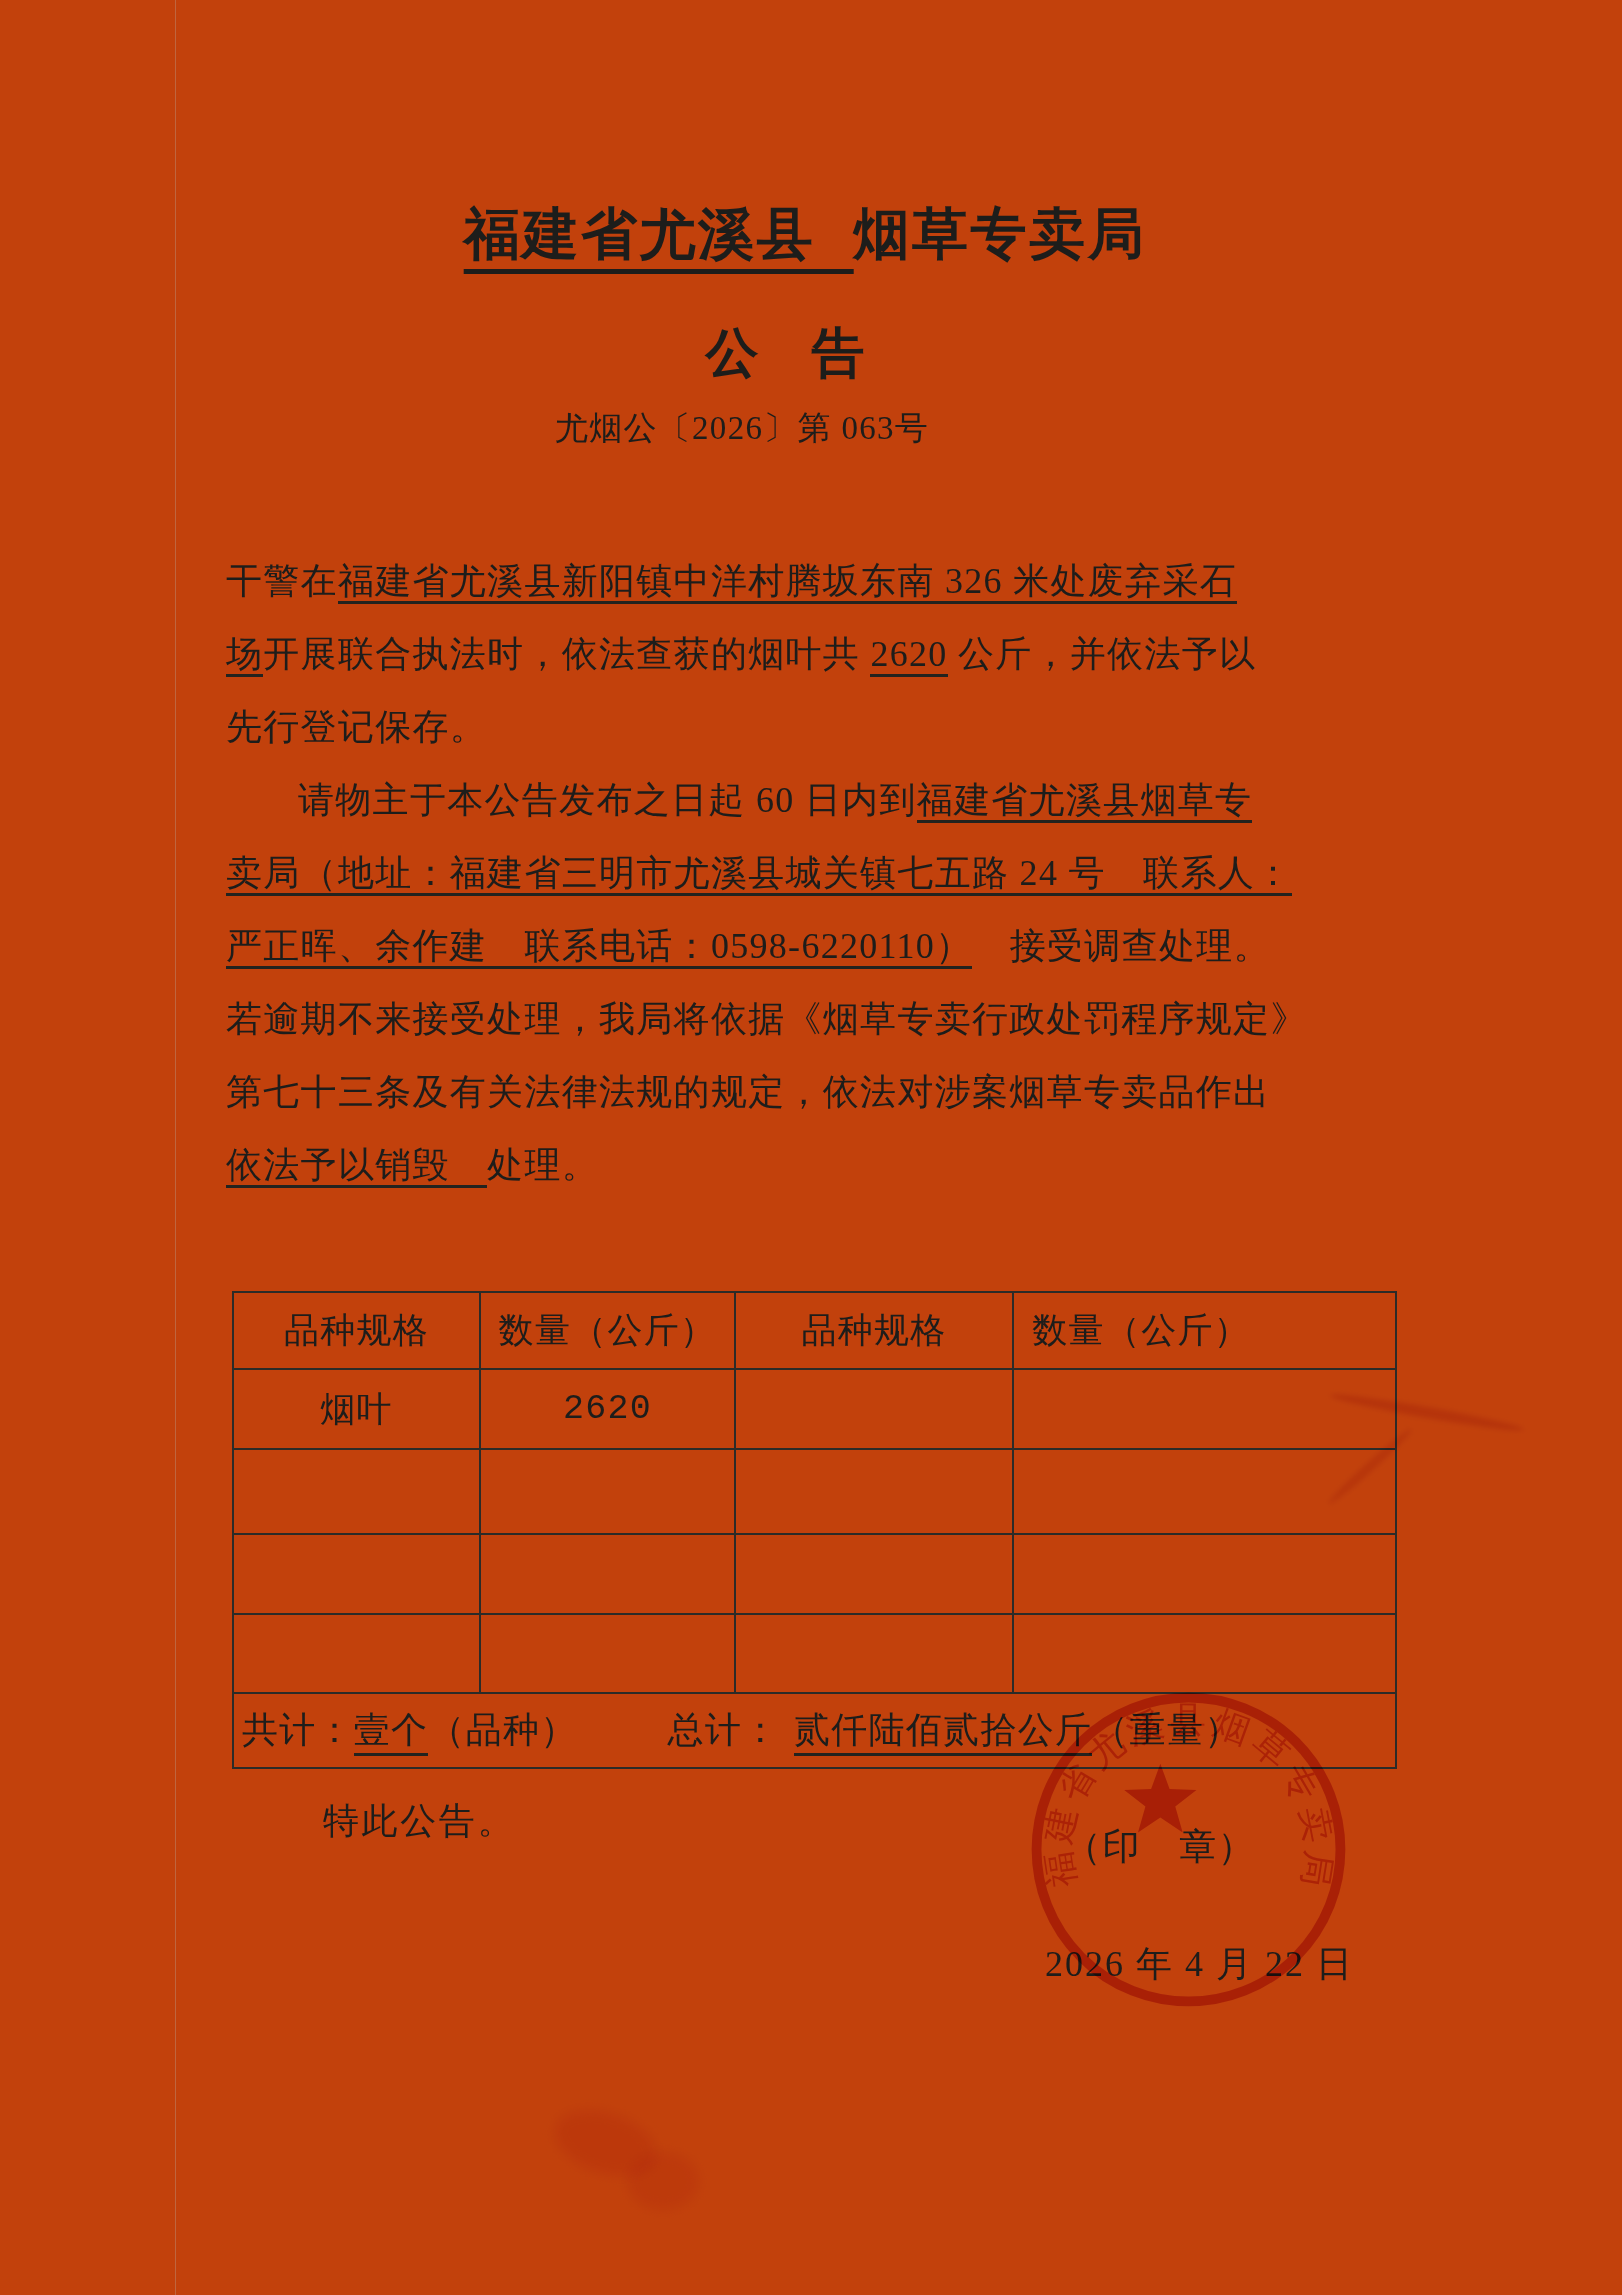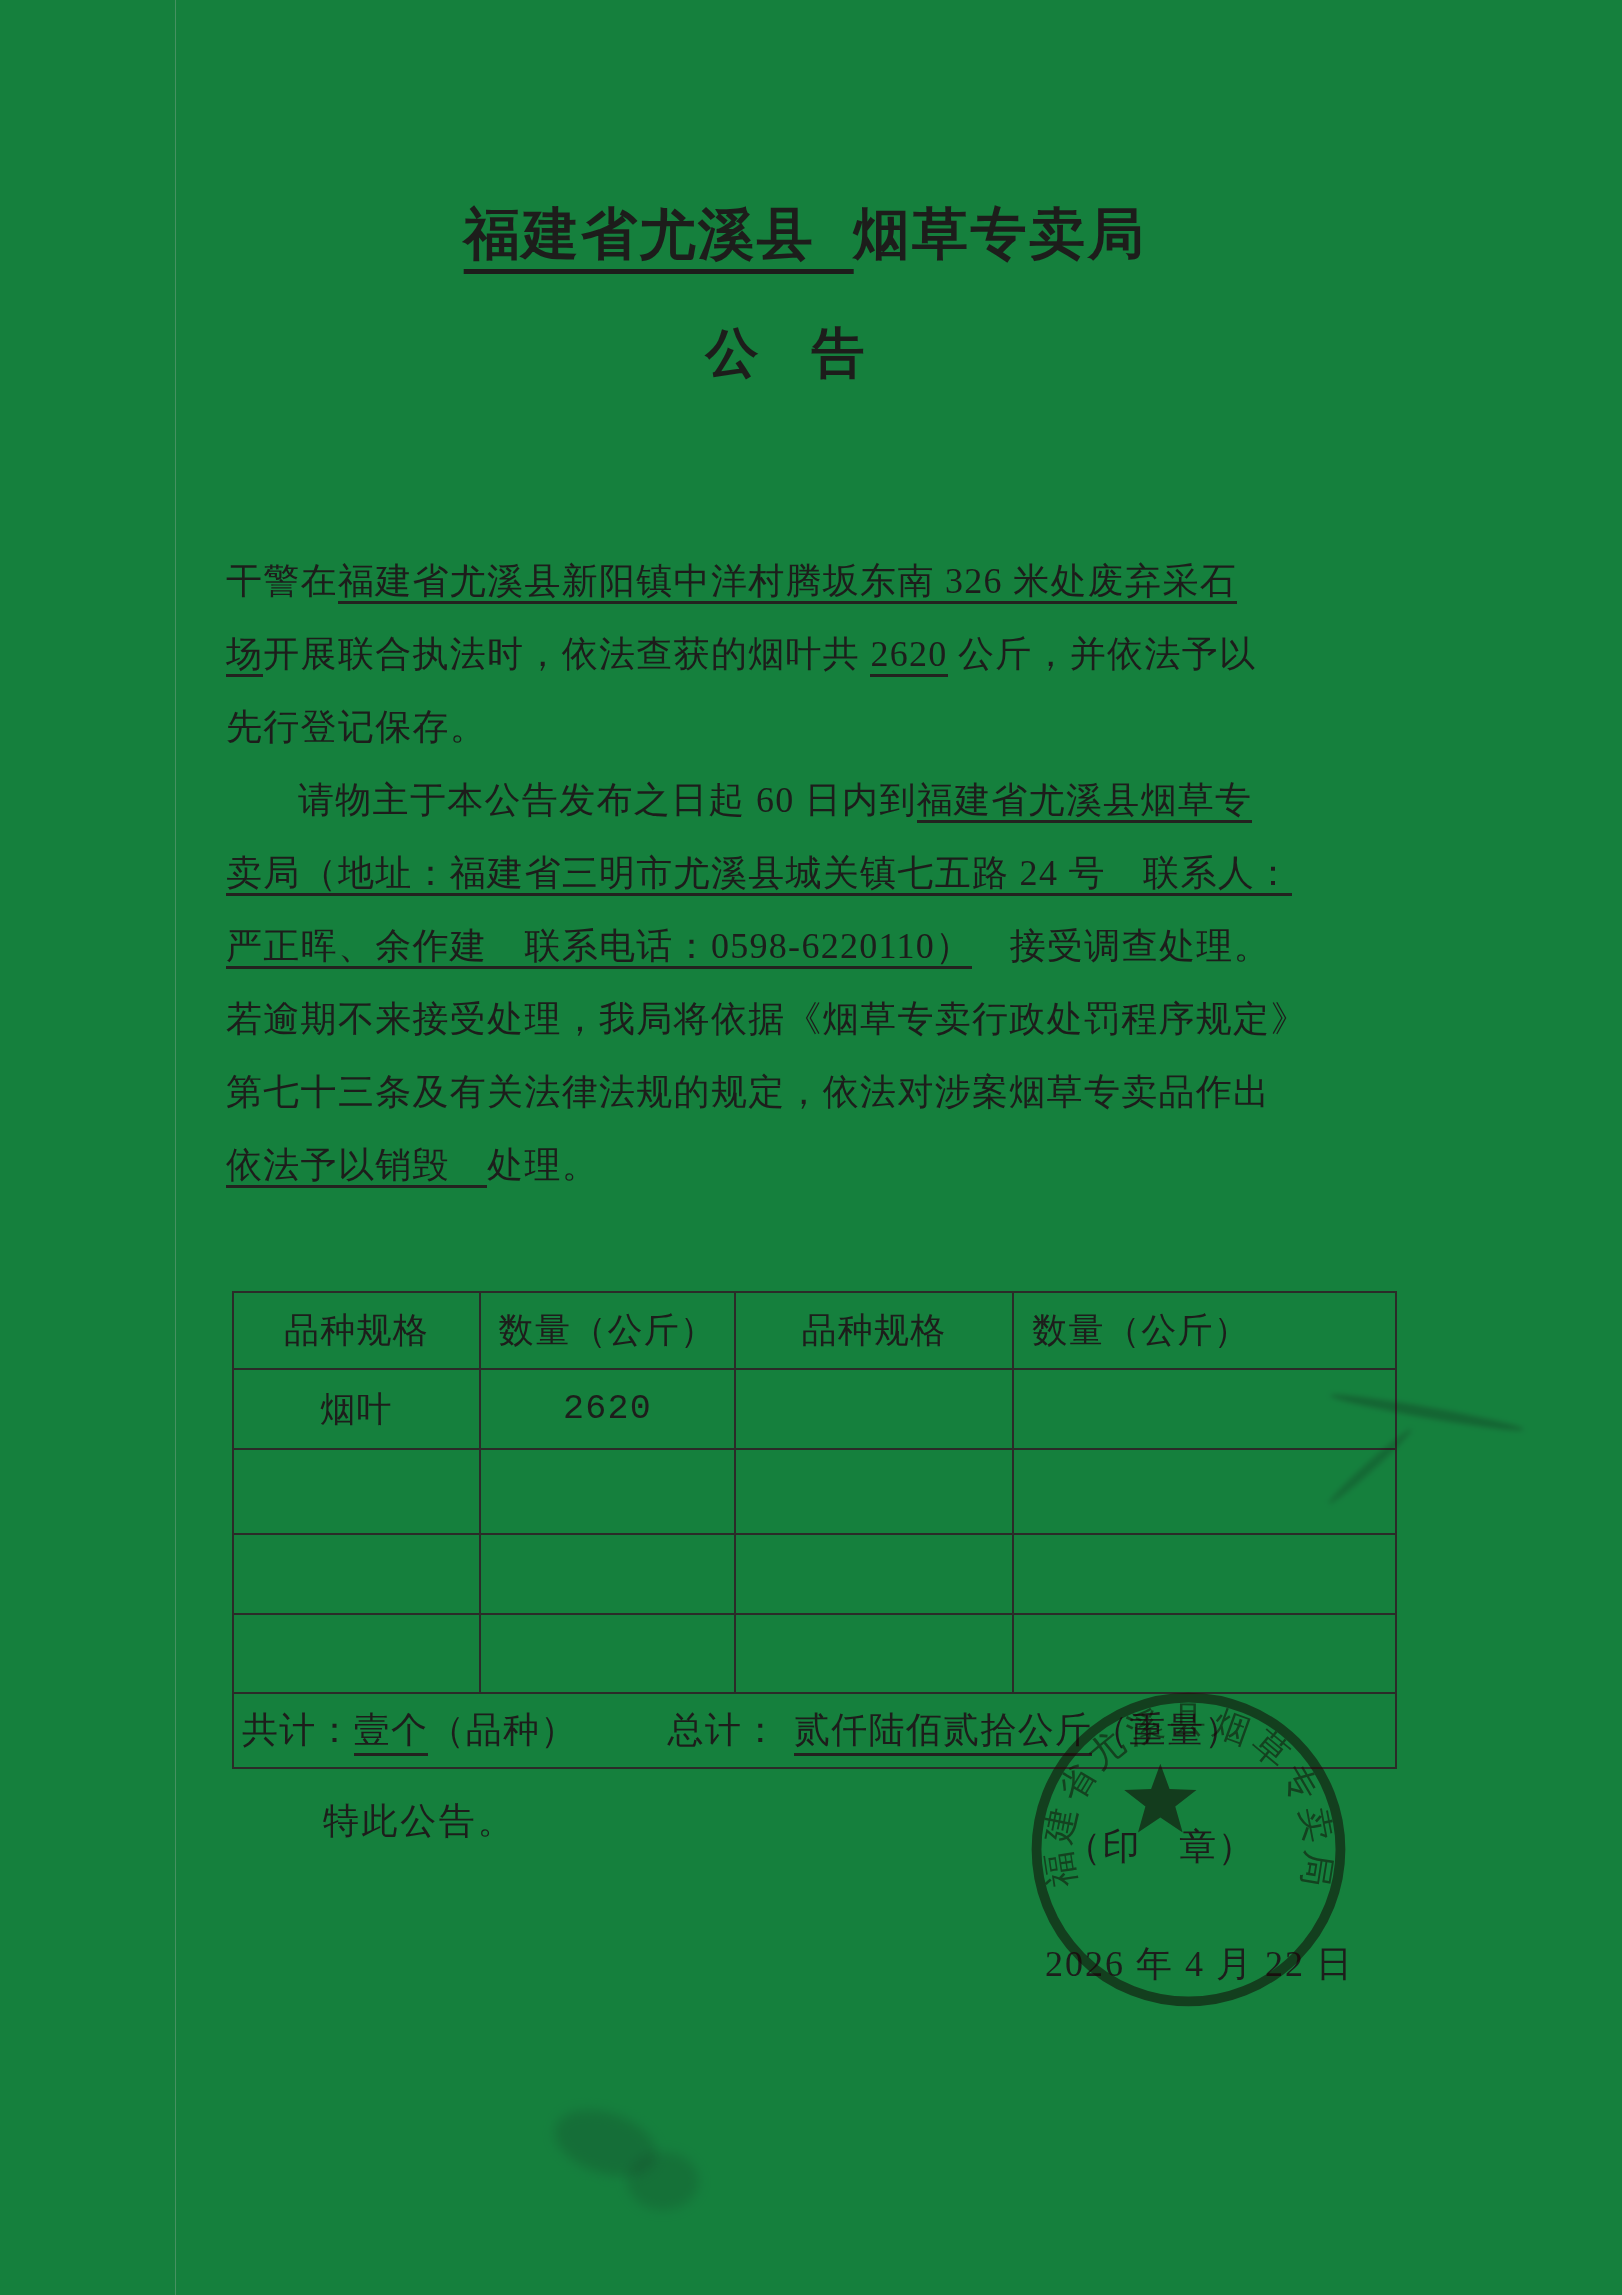--- a/index.html
+++ b/index.html
@@ -1,16 +1,16 @@
 <!DOCTYPE html>
 <html style="font-size:10.5px"><head>
 <meta charset="utf-8">
 <style>
   html,body{margin:0;padding:0;background:#e8e8e6;}
-  .page{position:relative;width:1623px;height:2295px;background:#15803d;overflow:hidden;
+  .page{position:relative;width:1623px;height:2295px;background:#c2410c;overflow:hidden;
         color:#1d1d1b;font-family:"Liberation Serif",serif;}
   .scan-streak{position:absolute;left:175px;top:0;width:1.3px;height:2295px;
         background:rgba(185,185,183,0.30);}
   .title{position:absolute;top:200px;left:805px;transform:translateX(-50%);
         white-space:nowrap;font-family:"Liberation Sans",sans-serif;font-weight:700;
         font-size:56px;line-height:1.2;letter-spacing:2.6px;margin:0;}
   .t-u{border-bottom:5.9px solid #1d1d1b;padding-bottom:3.9px;padding-right:38px;}
   .subtitle{position:absolute;top:318px;left:785px;transform:translateX(-50%);
         font-family:"Liberation Sans",sans-serif;font-weight:700;font-size:53px;
         white-space:nowrap;}
@@ -55,20 +55,21 @@
 <body>
 
 <div class="page">
 
   <div class="scan-streak"></div>
 
   <h1 class="title"><span class="t-u">福建省尤溪县</span><span>烟草专卖局</span></h1>
 
   <div class="subtitle">公　告</div>
 
+  <div class="docnum">尤烟公〔2026〕第 063号</div>
 
   <div class="body-text" id="bodylines">
       <div class="bline"><span>干警在</span><span class="u">福建省尤溪县新阳镇中洋村腾坂东南 326 米处废弃采石</span></div>
       <div class="bline"><span class="u">场</span><span>开展联合执法时，依法查获的烟叶共 </span><span class="u">2620</span><span> 公斤，并依法予以</span></div>
       <div class="bline"><span>先行登记保存。</span></div>
       <div class="bline ind"><span>请物主于本公告发布之日起 60 日内到</span><span class="u">福建省尤溪县烟草专</span></div>
       <div class="bline"><span class="u">卖局（地址：福建省三明市尤溪县城关镇七五路 24 号　联系人：</span></div>
       <div class="bline"><span class="u">严正晖、余作建　联系电话：0598-6220110）</span><span>　接受调查处理。</span></div>
       <div class="bline"><span>若逾期不来接受处理，我局将依据《烟草专卖行政处罚程序规定》</span></div>
       <div class="bline"><span>第七十三条及有关法律法规的规定，依法对涉案烟草专卖品作出</span></div>

